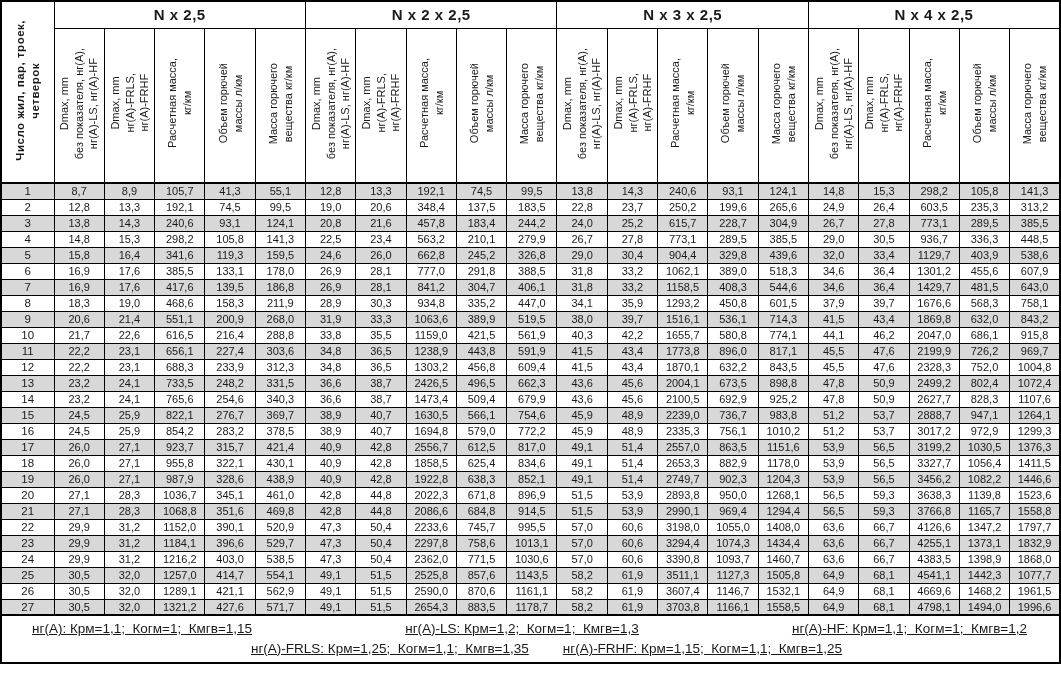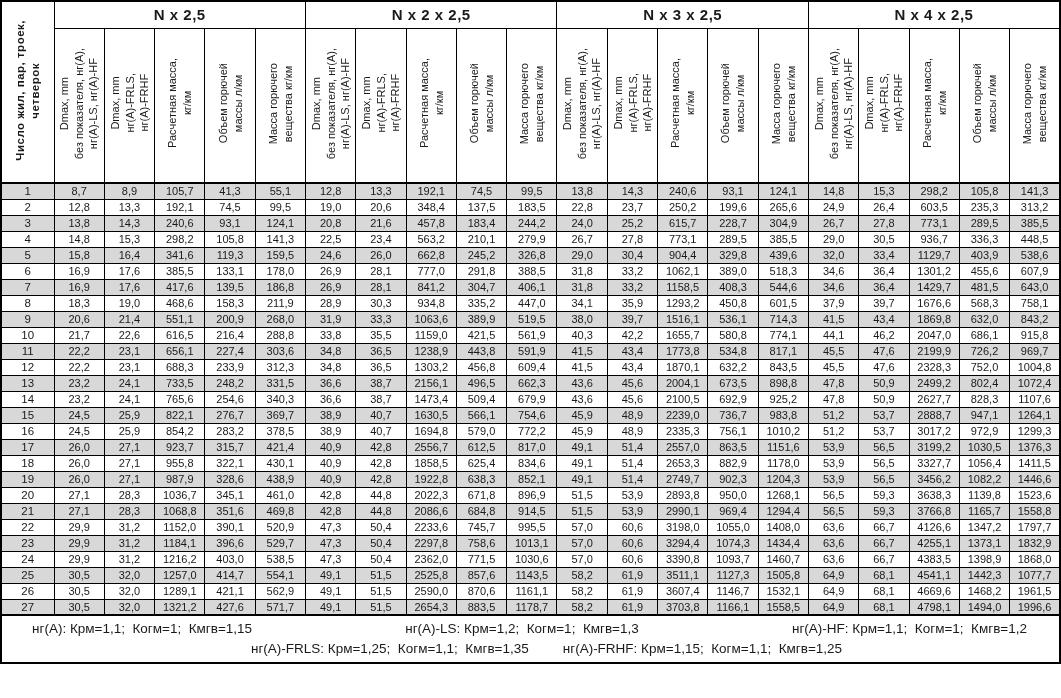--- a/index.html
+++ b/index.html
@@ -23,21 +23,21 @@
     max-height: 150px;
   }
   th.corner .vtext { font-size: 11.5px; max-height: 180px; }
 
   tbody td { height: 16px; font-size: 11px; }
   tbody tr.odd { background: #d8d8d8; }
   tbody td.num { font-size: 11.5px; }
 
   tfoot td { border-top: 2px solid #000; padding: 3px 0 4px; }
   .note-line { display: flex; font-size: 13.5px; line-height: 1.45; }
-  .note-line span { white-space: pre-wrap; }
+  .note-line span { white-space: pre-wrap; text-decoration: underline; }
   .note-line1 { justify-content: space-between; padding: 0 32px 0 30px; }
   .note-line2 { justify-content: center; gap: 34px; margin-left: 32px; }
 </style>
 </head>
 <body>
 
 <table>
   <colgroup>
     <col style="width:53px">
     <col span="20">
@@ -341,21 +341,21 @@
         <td>227,4</td>
         <td>303,6</td>
         <td>34,8</td>
         <td>36,5</td>
         <td>1238,9</td>
         <td>443,8</td>
         <td>591,9</td>
         <td>41,5</td>
         <td>43,4</td>
         <td>1773,8</td>
-        <td>534,8</td>
+        <td>896,0</td>
         <td>817,1</td>
         <td>45,5</td>
         <td>47,6</td>
         <td>2199,9</td>
         <td>726,2</td>
         <td>969,7</td>
       </tr>
       <tr class="even">
         <td class="num">12</td>
         <td>22,2</td>
@@ -381,21 +381,21 @@
       </tr>
       <tr class="odd">
         <td class="num">13</td>
         <td>23,2</td>
         <td>24,1</td>
         <td>733,5</td>
         <td>248,2</td>
         <td>331,5</td>
         <td>36,6</td>
         <td>38,7</td>
-        <td>2156,1</td>
+        <td>2426,5</td>
         <td>496,5</td>
         <td>662,3</td>
         <td>43,6</td>
         <td>45,6</td>
         <td>2004,1</td>
         <td>673,5</td>
         <td>898,8</td>
         <td>47,8</td>
         <td>50,9</td>
         <td>2499,2</td>

